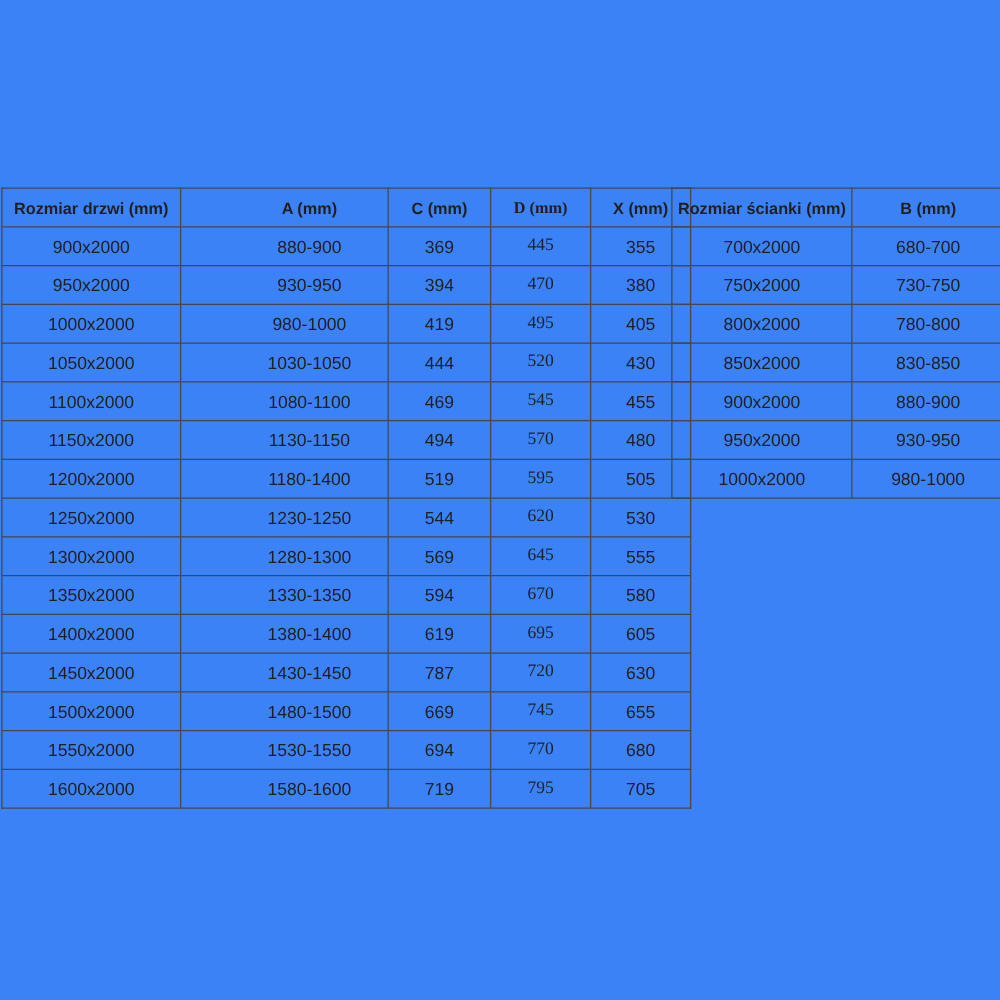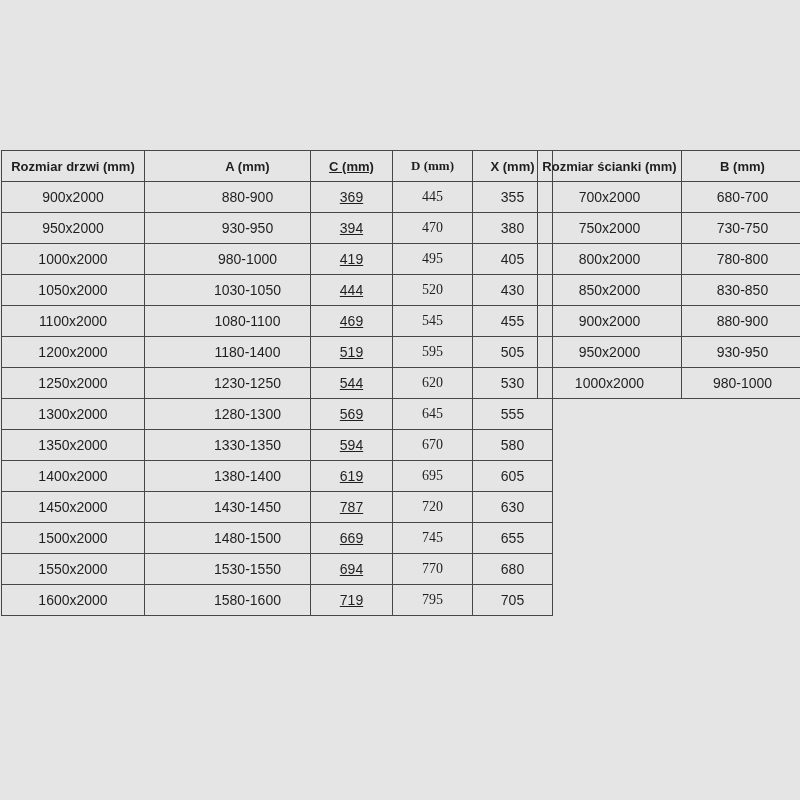--- a/index.html
+++ b/index.html
@@ -8,21 +8,21 @@
     background: #ffffff;
     width: 800px;
     height: 800px;
     font-family: "Liberation Sans", sans-serif;
     -webkit-font-smoothing: antialiased;
   }
   .canvas {
     position: relative;
     width: 800px;
     height: 800px;
-    background: #e5e5e5;
+    background: #3b82f6;
     overflow: hidden;
   }
   table.spec {
     position: absolute;
     border-collapse: collapse;
     table-layout: fixed;
     color: #1f1f1f;
   }
   table.spec th, table.spec td {
     border: 1px solid #474747;
@@ -41,21 +41,21 @@
     font-size: 14px;
     font-weight: normal;
   }
   #doors-table {
     left: 1px;
     top: 150px;
     width: 486px;
   }
   #doors-table th:nth-child(1), #doors-table td:nth-child(1) { width: 138px; }
   #doors-table th:nth-child(2), #doors-table td:nth-child(2) { width: 121px; padding-left: 42px; }
-  #doors-table th:nth-child(3), #doors-table td:nth-child(3) { width: 77px; text-decoration: underline; }
+  #doors-table th:nth-child(3), #doors-table td:nth-child(3) { width: 77px; }
   #doors-table th:nth-child(4), #doors-table td:nth-child(4) { width: 75px; font-family: Liberation Serif, serif; }
   #doors-table th:nth-child(5), #doors-table td:nth-child(5) { width: 75px; margin-top: 40px; }
   #wall-table {
     left: 537px;
     top: 150px;
     width: 256px;
   }
   #wall-table th:nth-child(1), #wall-table td:nth-child(1) { width: 139px; }
   #wall-table th:nth-child(2), #wall-table td:nth-child(2) { width: 117px; }
 </style>
@@ -104,20 +104,27 @@
           <td>430</td>
         </tr>
         <tr>
           <td>1100x2000</td>
           <td>1080-1100</td>
           <td>469</td>
           <td>545</td>
           <td>455</td>
         </tr>
         <tr>
+          <td>1150x2000</td>
+          <td>1130-1150</td>
+          <td>494</td>
+          <td>570</td>
+          <td>480</td>
+        </tr>
+        <tr>
           <td>1200x2000</td>
           <td>1180-1400</td>
           <td>519</td>
           <td>595</td>
           <td>505</td>
         </tr>
         <tr>
           <td>1250x2000</td>
           <td>1230-1250</td>
           <td>544</td>

